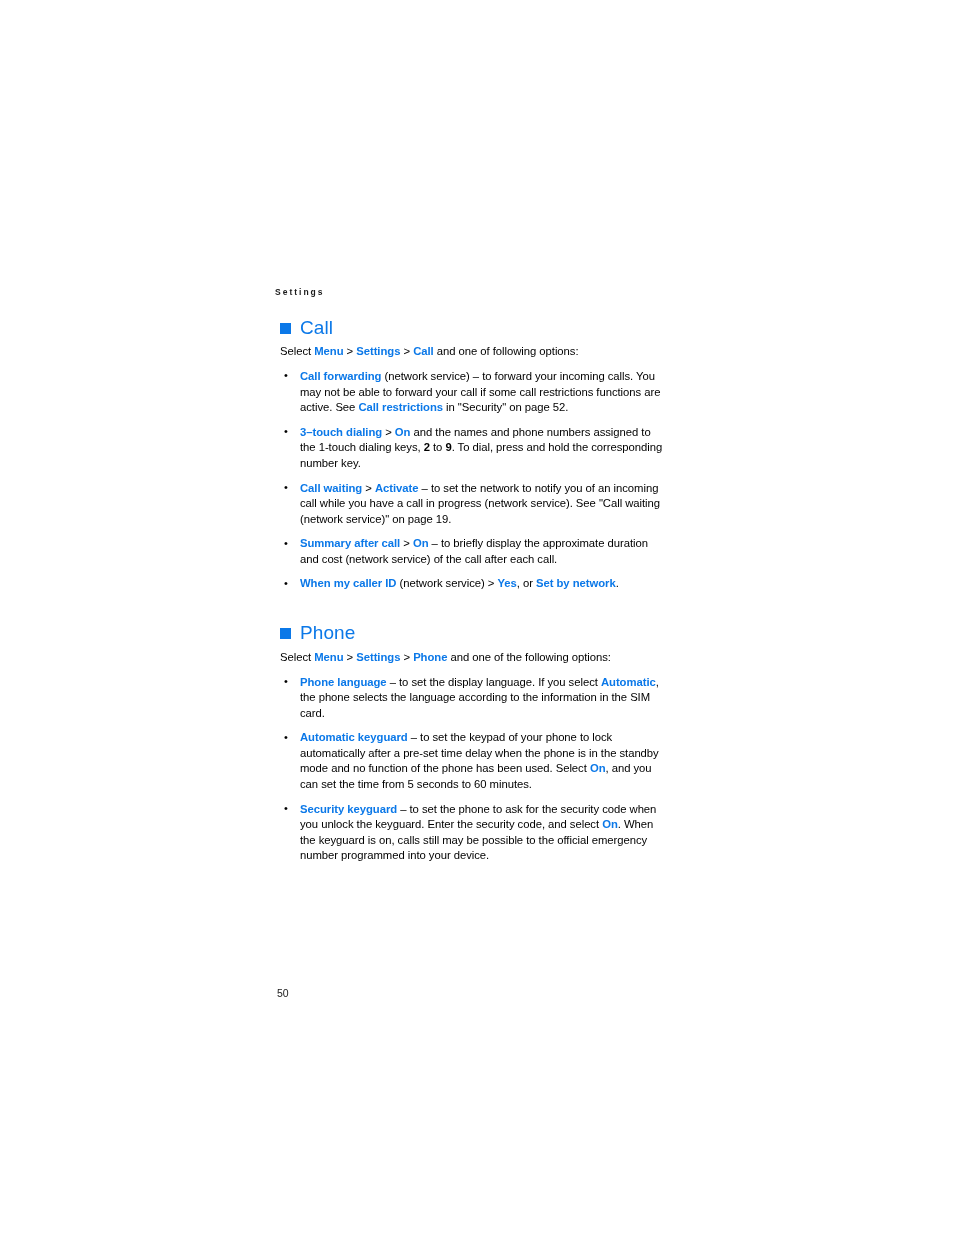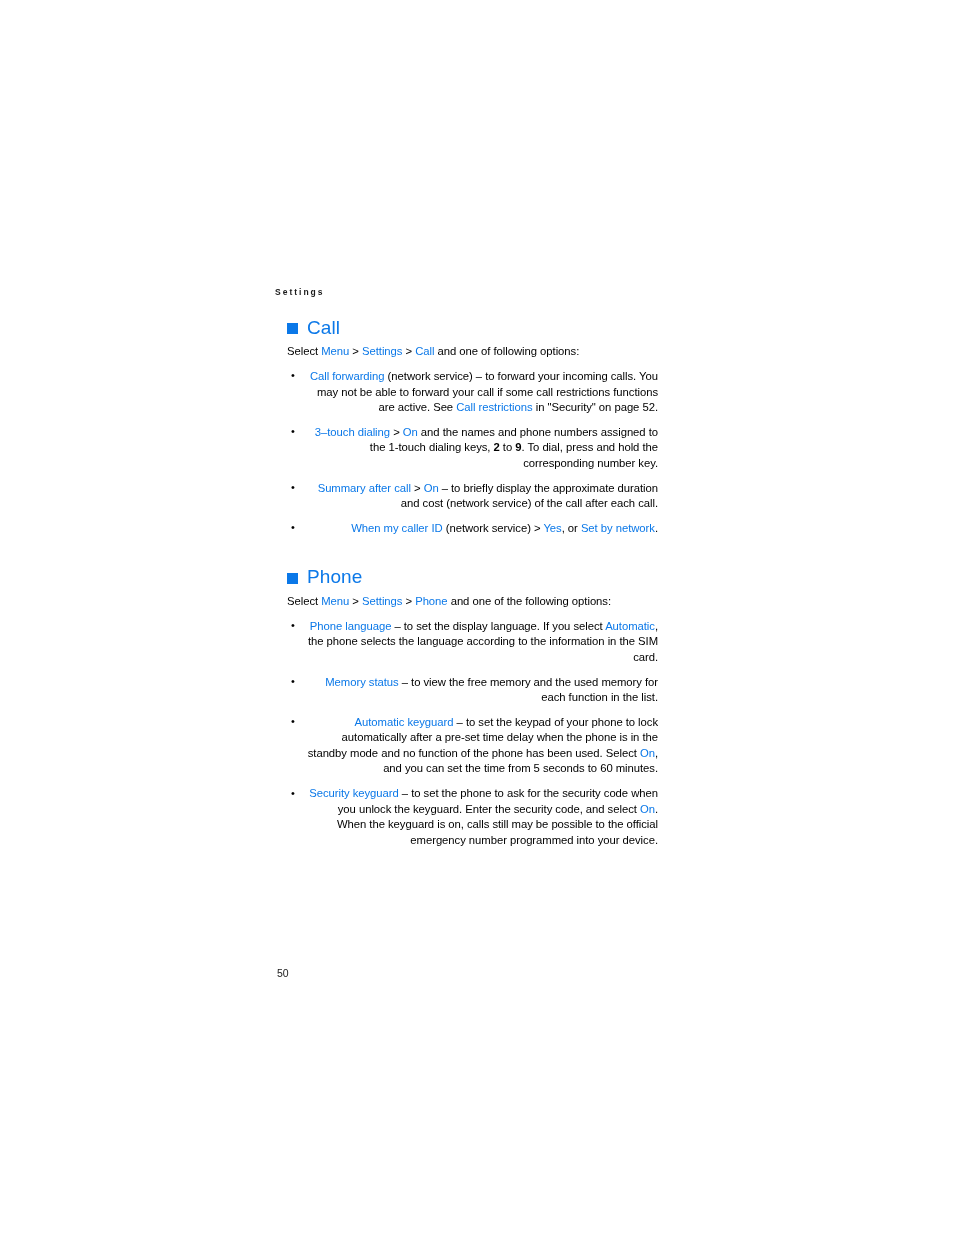--- a/index.html
+++ b/index.html
@@ -27,21 +27,21 @@
   .running-head {
     font-size: 8.5px;
     letter-spacing: 2.0px;
     color: #1a1a1a;
     font-weight: 600;
     margin: 0 0 20px 0;
     line-height: 1;
   }
 
   .section {
-    margin: 12px;
+    margin: 5px;
   }
   .section + .section {
     margin-top: 30px;
   }
 
   h2.sec-title {
     font-size: 19px;
     font-weight: 400;
     color: #0b78e8;
     margin: 0 0 6px 0;
@@ -74,41 +74,41 @@
     margin: 0;
     padding: 0;
   }
   ul.opts > li {
     position: relative;
     padding-left: 20px;
     font-size: 11.3px;
     line-height: 15.6px;
     margin-bottom: 9px;
     letter-spacing: -0.05px;
-    text-align: right;
+    text-align: left;
   }
   ul.opts > li:last-child { margin-bottom: 0; }
   ul.opts > li::before {
     content: "\2022";
     position: absolute;
     left: 4px;
     top: -0.5px;
     font-size: 11px;
     color: #000;
     line-height: 15.6px;
   }
 
-  .b   { color: #0b78e8; font-weight: normal; }
-  .bl  { color: #0b78e8; font-weight: normal; }
+  .b   { color: #0b78e8; font-weight: bold; }
+  .bl  { color: #0b78e8; font-weight: bold; }
   .kbd { font-weight: bold; color: #000; }
 
   .folio {
     position: absolute;
     left: 277px;
-    top: 968px;
+    top: 988px;
     font-size: 10.5px;
     color: #1a1a1a;
     line-height: 1;
     text-align: center;
   }
 </style>
 </head>
 <body>
 
 <div class="page">
@@ -118,33 +118,33 @@
   <div id="sections-host">
       <div class="section">
         <h2 class="sec-title">
           <span class="sq"></span>
           <span>Call</span>
         </h2>
         <p class="intro"><span>Select </span><span class="b">Menu</span><span> &gt; </span><span class="b">Settings</span><span> &gt; </span><span class="b">Call</span><span> and one of following options:</span></p>
         <ul class="opts">
           <li><span class="b">Call forwarding</span><span> (network service) – to forward your incoming calls. You may not be able to forward your call if some call restrictions functions are active. See </span><span class="b">Call restrictions</span><span> in "Security" on page 52.</span></li>
           <li><span class="b">3–touch dialing</span><span> &gt; </span><span class="b">On</span><span> and the names and phone numbers assigned to the 1-touch dialing keys, </span><span class="kbd">2</span><span> to </span><span class="kbd">9</span><span>. To dial, press and hold the corresponding number key.</span></li>
+          <li><span class="b">Call waiting</span><span> &gt; </span><span class="b">Activate</span><span> – to set the network to notify you of an incoming call while you have a call in progress (network service). See "Call waiting (network service)" on page 19.</span></li>
           <li><span class="b">Summary after call</span><span> &gt; </span><span class="b">On</span><span> – to briefly display the approximate duration and cost (network service) of the call after each call.</span></li>
           <li><span class="b">When my caller ID</span><span> (network service) &gt; </span><span class="b">Yes</span><span>, or </span><span class="b">Set by network</span><span>.</span></li>
         </ul>
       </div>
       <div class="section">
         <h2 class="sec-title">
           <span class="sq"></span>
           <span>Phone</span>
         </h2>
         <p class="intro"><span>Select </span><span class="b">Menu</span><span> &gt; </span><span class="b">Settings</span><span> &gt; </span><span class="b">Phone</span><span> and one of the following options:</span></p>
         <ul class="opts">
           <li><span class="b">Phone language</span><span> – to set the display language. If you select </span><span class="bl">Automatic</span><span>, the phone selects the language according to the information in the SIM card.</span></li>
-          <li><span class="b">Memory status</span><span> – to view the free memory and the used memory for each function in the list.</span></li>
           <li><span class="b">Automatic keyguard</span><span> – to set the keypad of your phone to lock automatically after a pre-set time delay when the phone is in the standby mode and no function of the phone has been used. Select </span><span class="bl">On</span><span>, and you can set the time from 5 seconds to 60 minutes.</span></li>
           <li><span class="b">Security keyguard</span><span> – to set the phone to ask for the security code when you unlock the keyguard. Enter the security code, and select </span><span class="bl">On</span><span>. When the keyguard is on, calls still may be possible to the official emergency number programmed into your device.</span></li>
         </ul>
       </div>
     </div>
 
 </div>
 
 <div class="folio">50</div>
 

